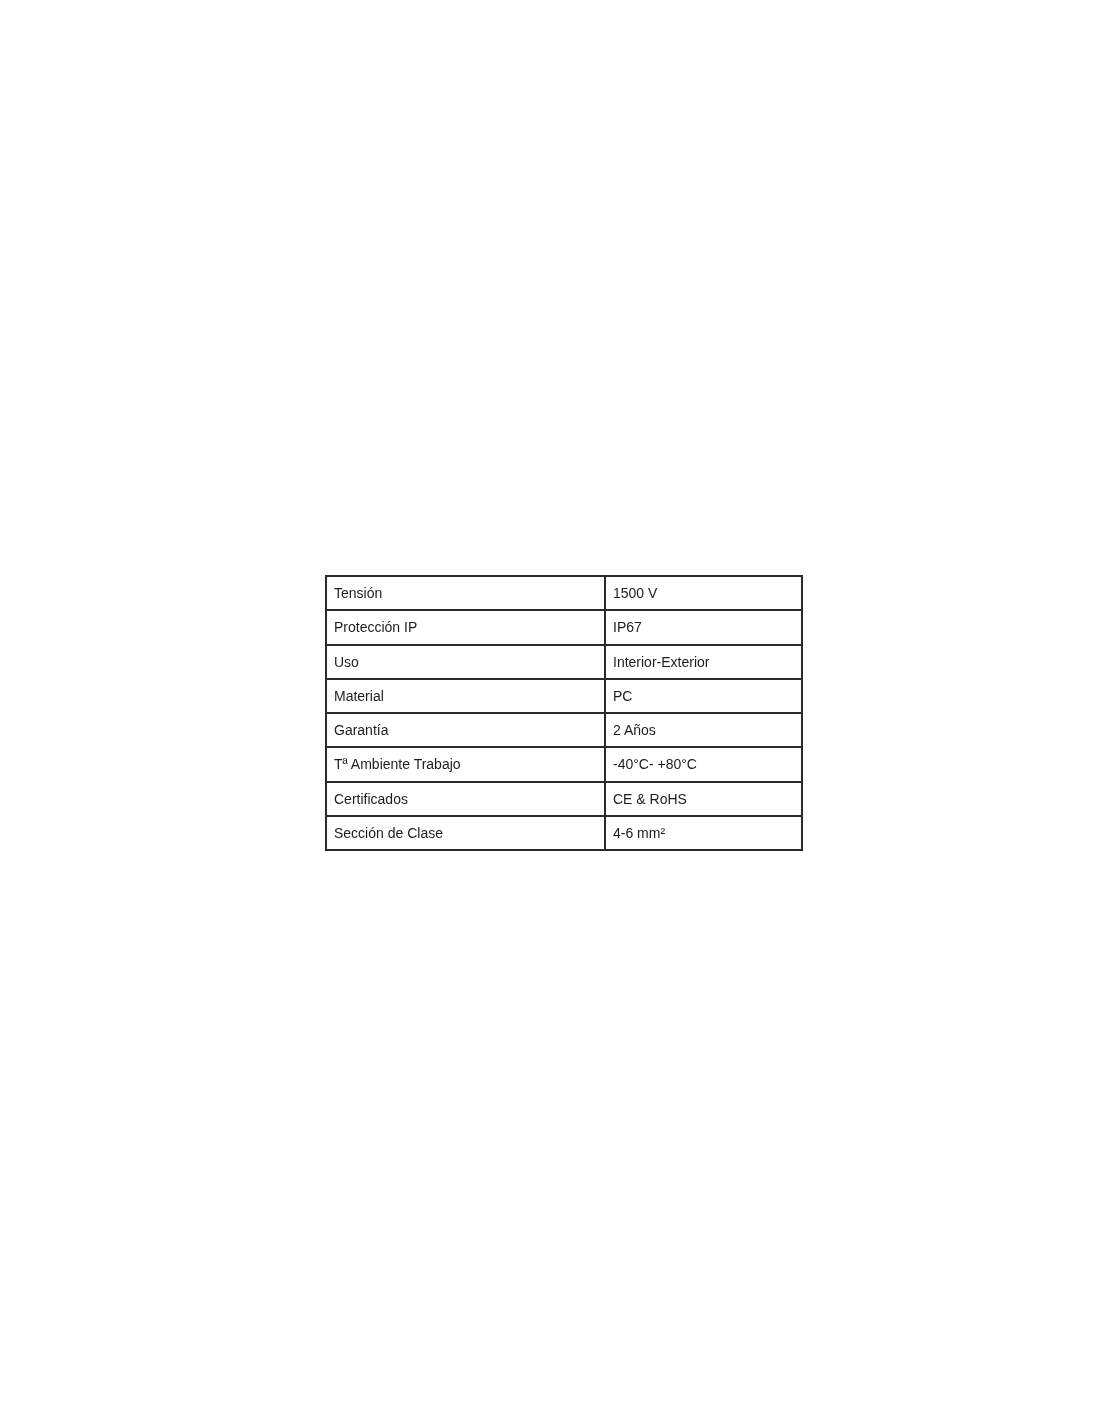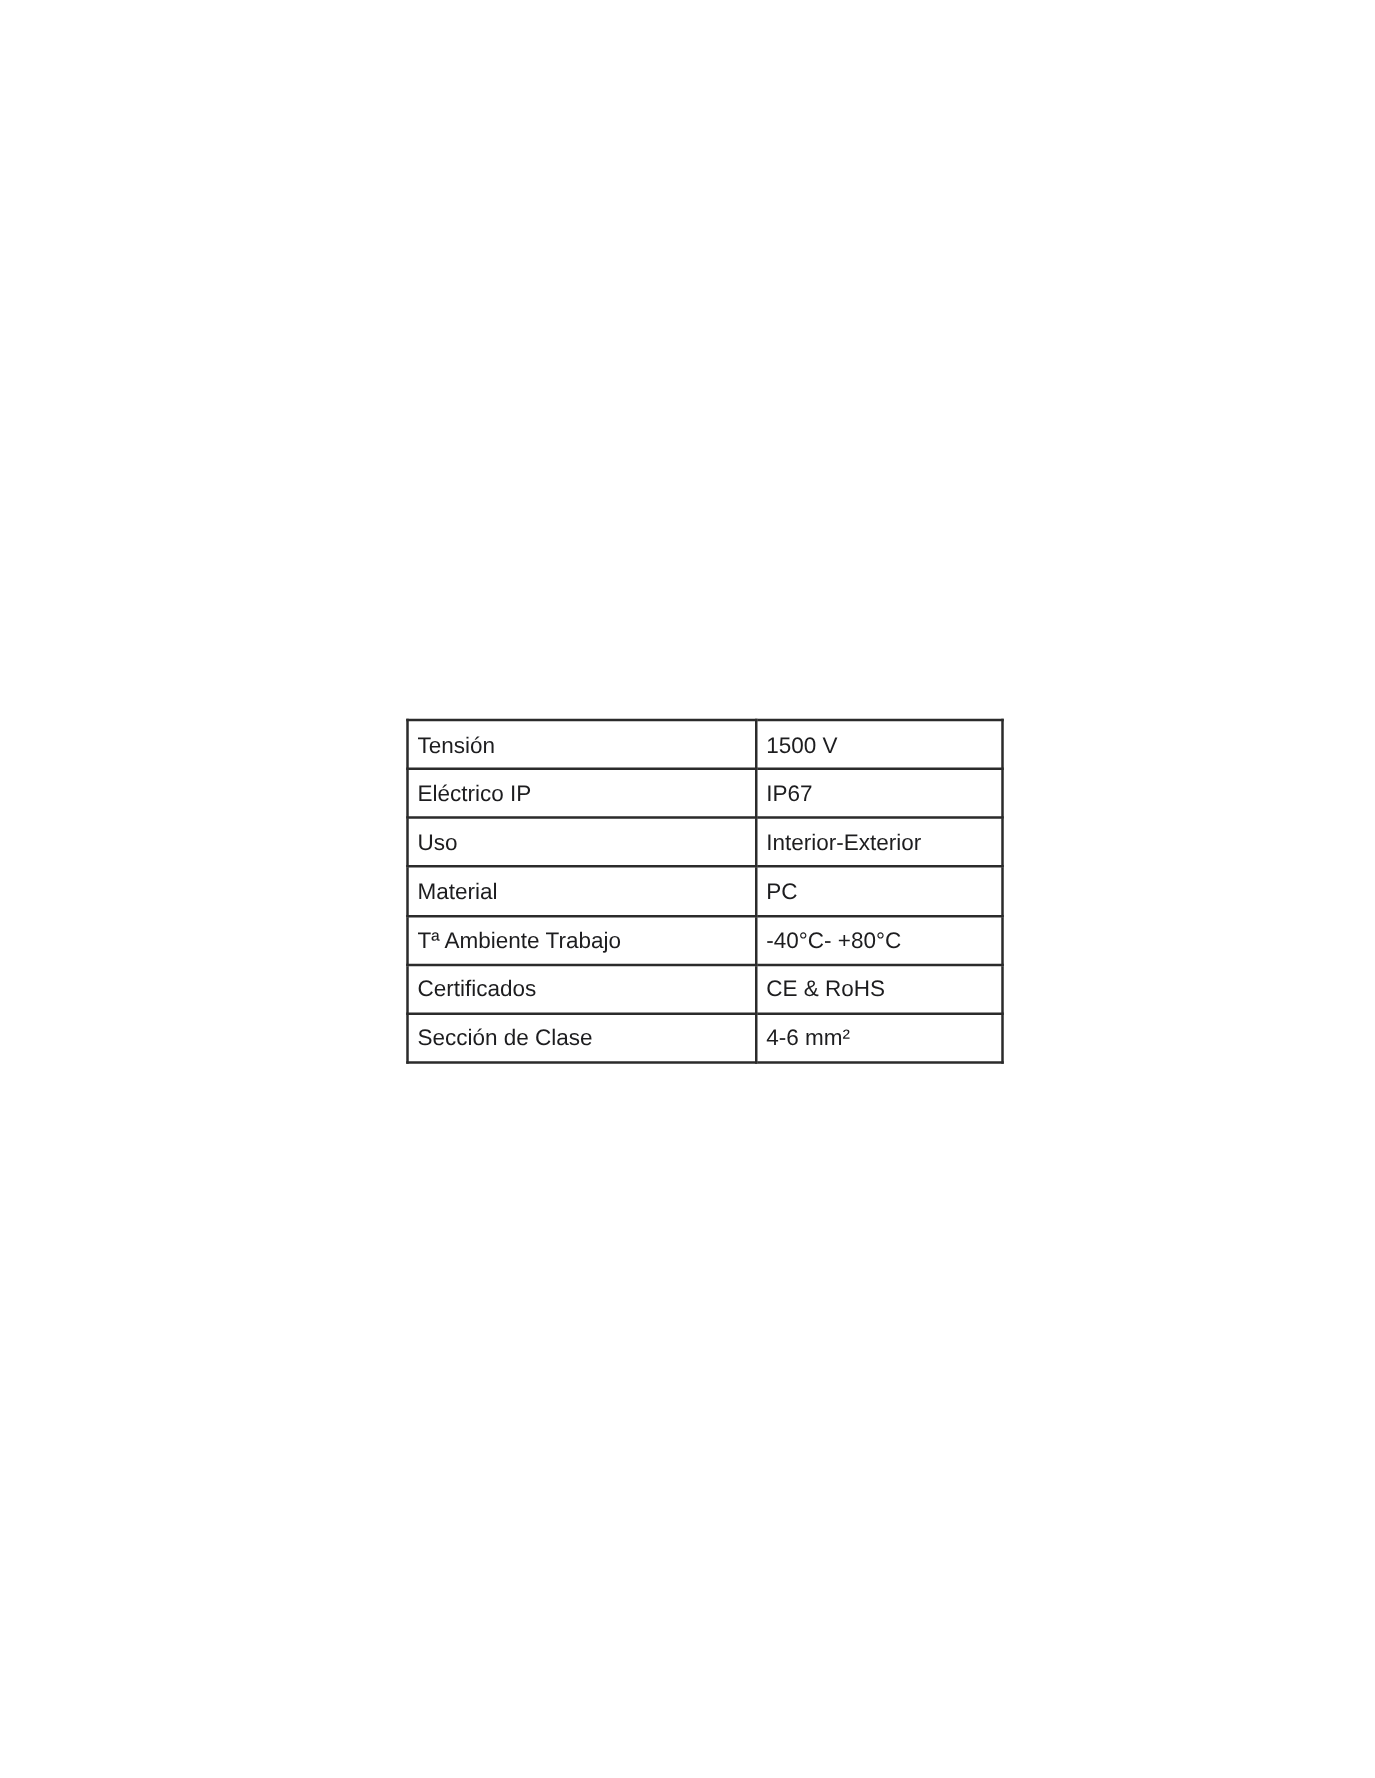--- a/index.html
+++ b/index.html
@@ -16,21 +16,21 @@
   }
   table.specs {
     position: absolute;
     left: 325px;
     top: 575px;
     width: 450px;
     height: 276px;
     border-collapse: collapse;
     table-layout: fixed;
     font-family: "Liberation Sans", sans-serif;
-    font-size: 18px;
+    font-size: 14px;
     color: #1d1d1f;
   }
   table.specs td {
     border: 2px solid #2b2b2b;
     padding: 0 4px 0 7px;
     white-space: nowrap;
     overflow: hidden;
     vertical-align: middle;
     line-height: 1;
   }
@@ -41,30 +41,34 @@
 <body>
 
 <div class="page">
   <table class="specs">
     <tbody>
       <tr>
         <td class="label-cell">Tensión</td>
         <td class="value-cell">1500 V</td>
       </tr>
       <tr>
-        <td class="label-cell">Eléctrico IP</td>
+        <td class="label-cell">Protección IP</td>
         <td class="value-cell">IP67</td>
       </tr>
       <tr>
         <td class="label-cell">Uso</td>
         <td class="value-cell">Interior-Exterior</td>
       </tr>
       <tr>
         <td class="label-cell">Material</td>
         <td class="value-cell">PC</td>
+      </tr>
+      <tr>
+        <td class="label-cell">Garantía</td>
+        <td class="value-cell">2 Años</td>
       </tr>
       <tr>
         <td class="label-cell">Tª Ambiente Trabajo</td>
         <td class="value-cell">-40°C- +80°C</td>
       </tr>
       <tr>
         <td class="label-cell">Certificados</td>
         <td class="value-cell">CE &amp; RoHS</td>
       </tr>
       <tr>

